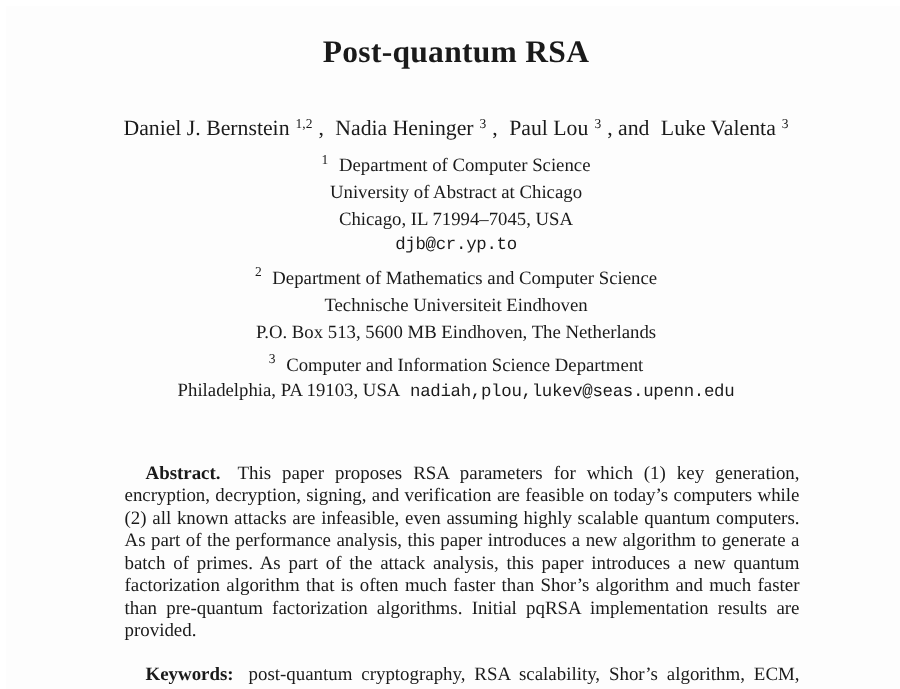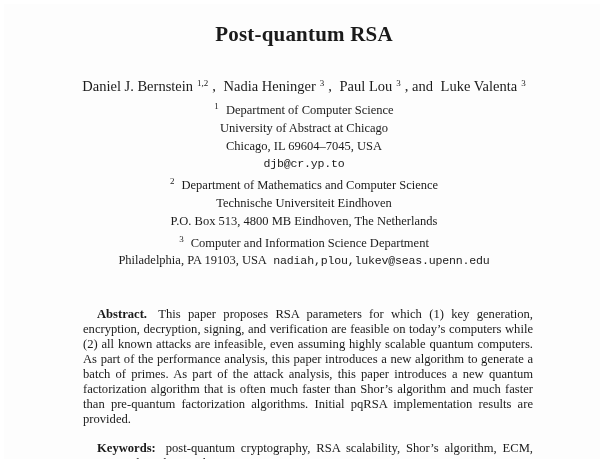--- a/index.html
+++ b/index.html
@@ -71,28 +71,28 @@
 
   <h1 class="title">Post-quantum RSA</h1>
 
   <div class="authors"><span>Daniel J. Bernstein</span><sup class="sp">1,2</sup><span>, </span><span>Nadia Heninger</span><sup class="sp">3</sup><span>, </span><span>Paul Lou</span><sup class="sp">3</sup><span>, and </span><span>Luke Valenta</span><sup class="sp">3</sup></div>
 
   <div class="affiliations">
 
     <div>
       <div class="aff-line"><sup class="sp">1</sup> <span>Department of Computer Science</span></div>
       <div class="aff-line">University of Abstract at Chicago</div>
-      <div class="aff-line">Chicago, IL 69604–7045, USA</div>
+      <div class="aff-line">Chicago, IL 71994–7045, USA</div>
       <div class="aff-line mono">djb@cr.yp.to</div>
     </div>
 
     <div>
       <div class="aff-line"><sup class="sp">2</sup> <span>Department of Mathematics and Computer Science</span></div>
       <div class="aff-line">Technische Universiteit Eindhoven</div>
-      <div class="aff-line">P.O. Box 513, 4800 MB Eindhoven, The Netherlands</div>
+      <div class="aff-line">P.O. Box 513, 5600 MB Eindhoven, The Netherlands</div>
     </div>
 
     <div>
       <div class="aff-line"><sup class="sp">3</sup> <span>Computer and Information Science Department</span></div>
       <div class="aff-line"><span>Philadelphia, PA 19103, USA </span><span class="mono">nadiah,plou,lukev@seas.upenn.edu</span></div>
     </div>
 
   </div>
 
   <div class="abstract">

